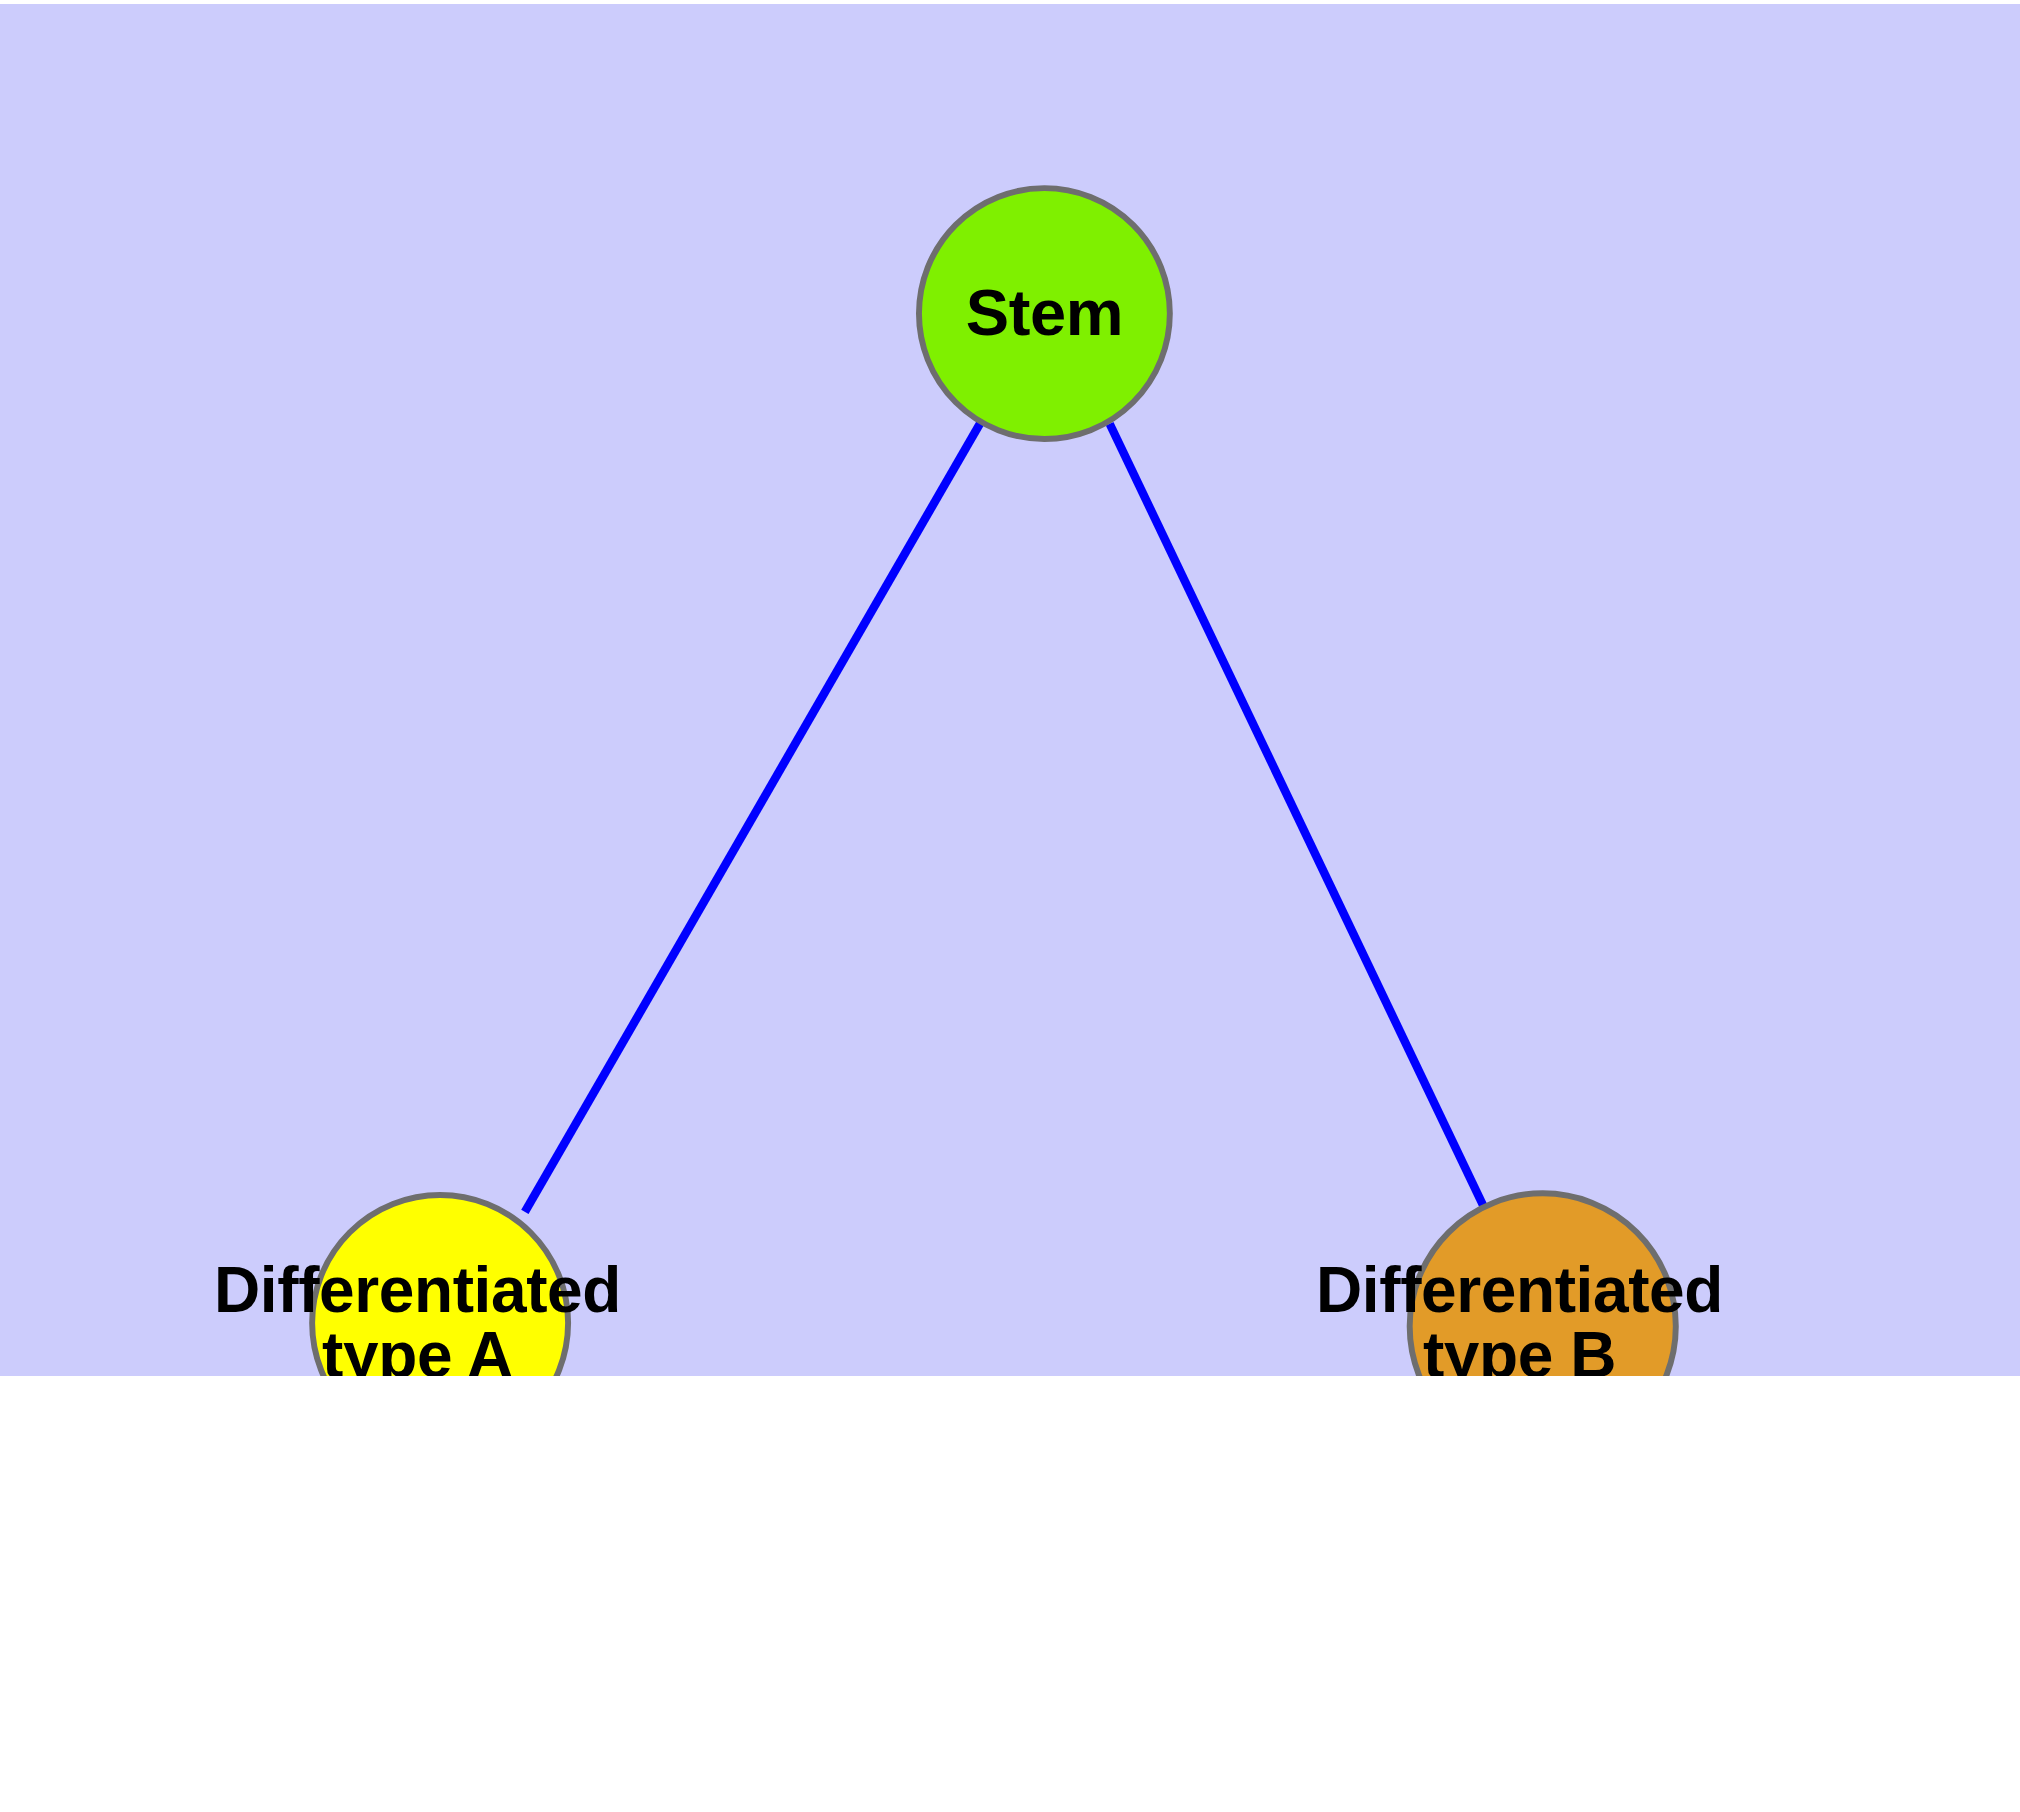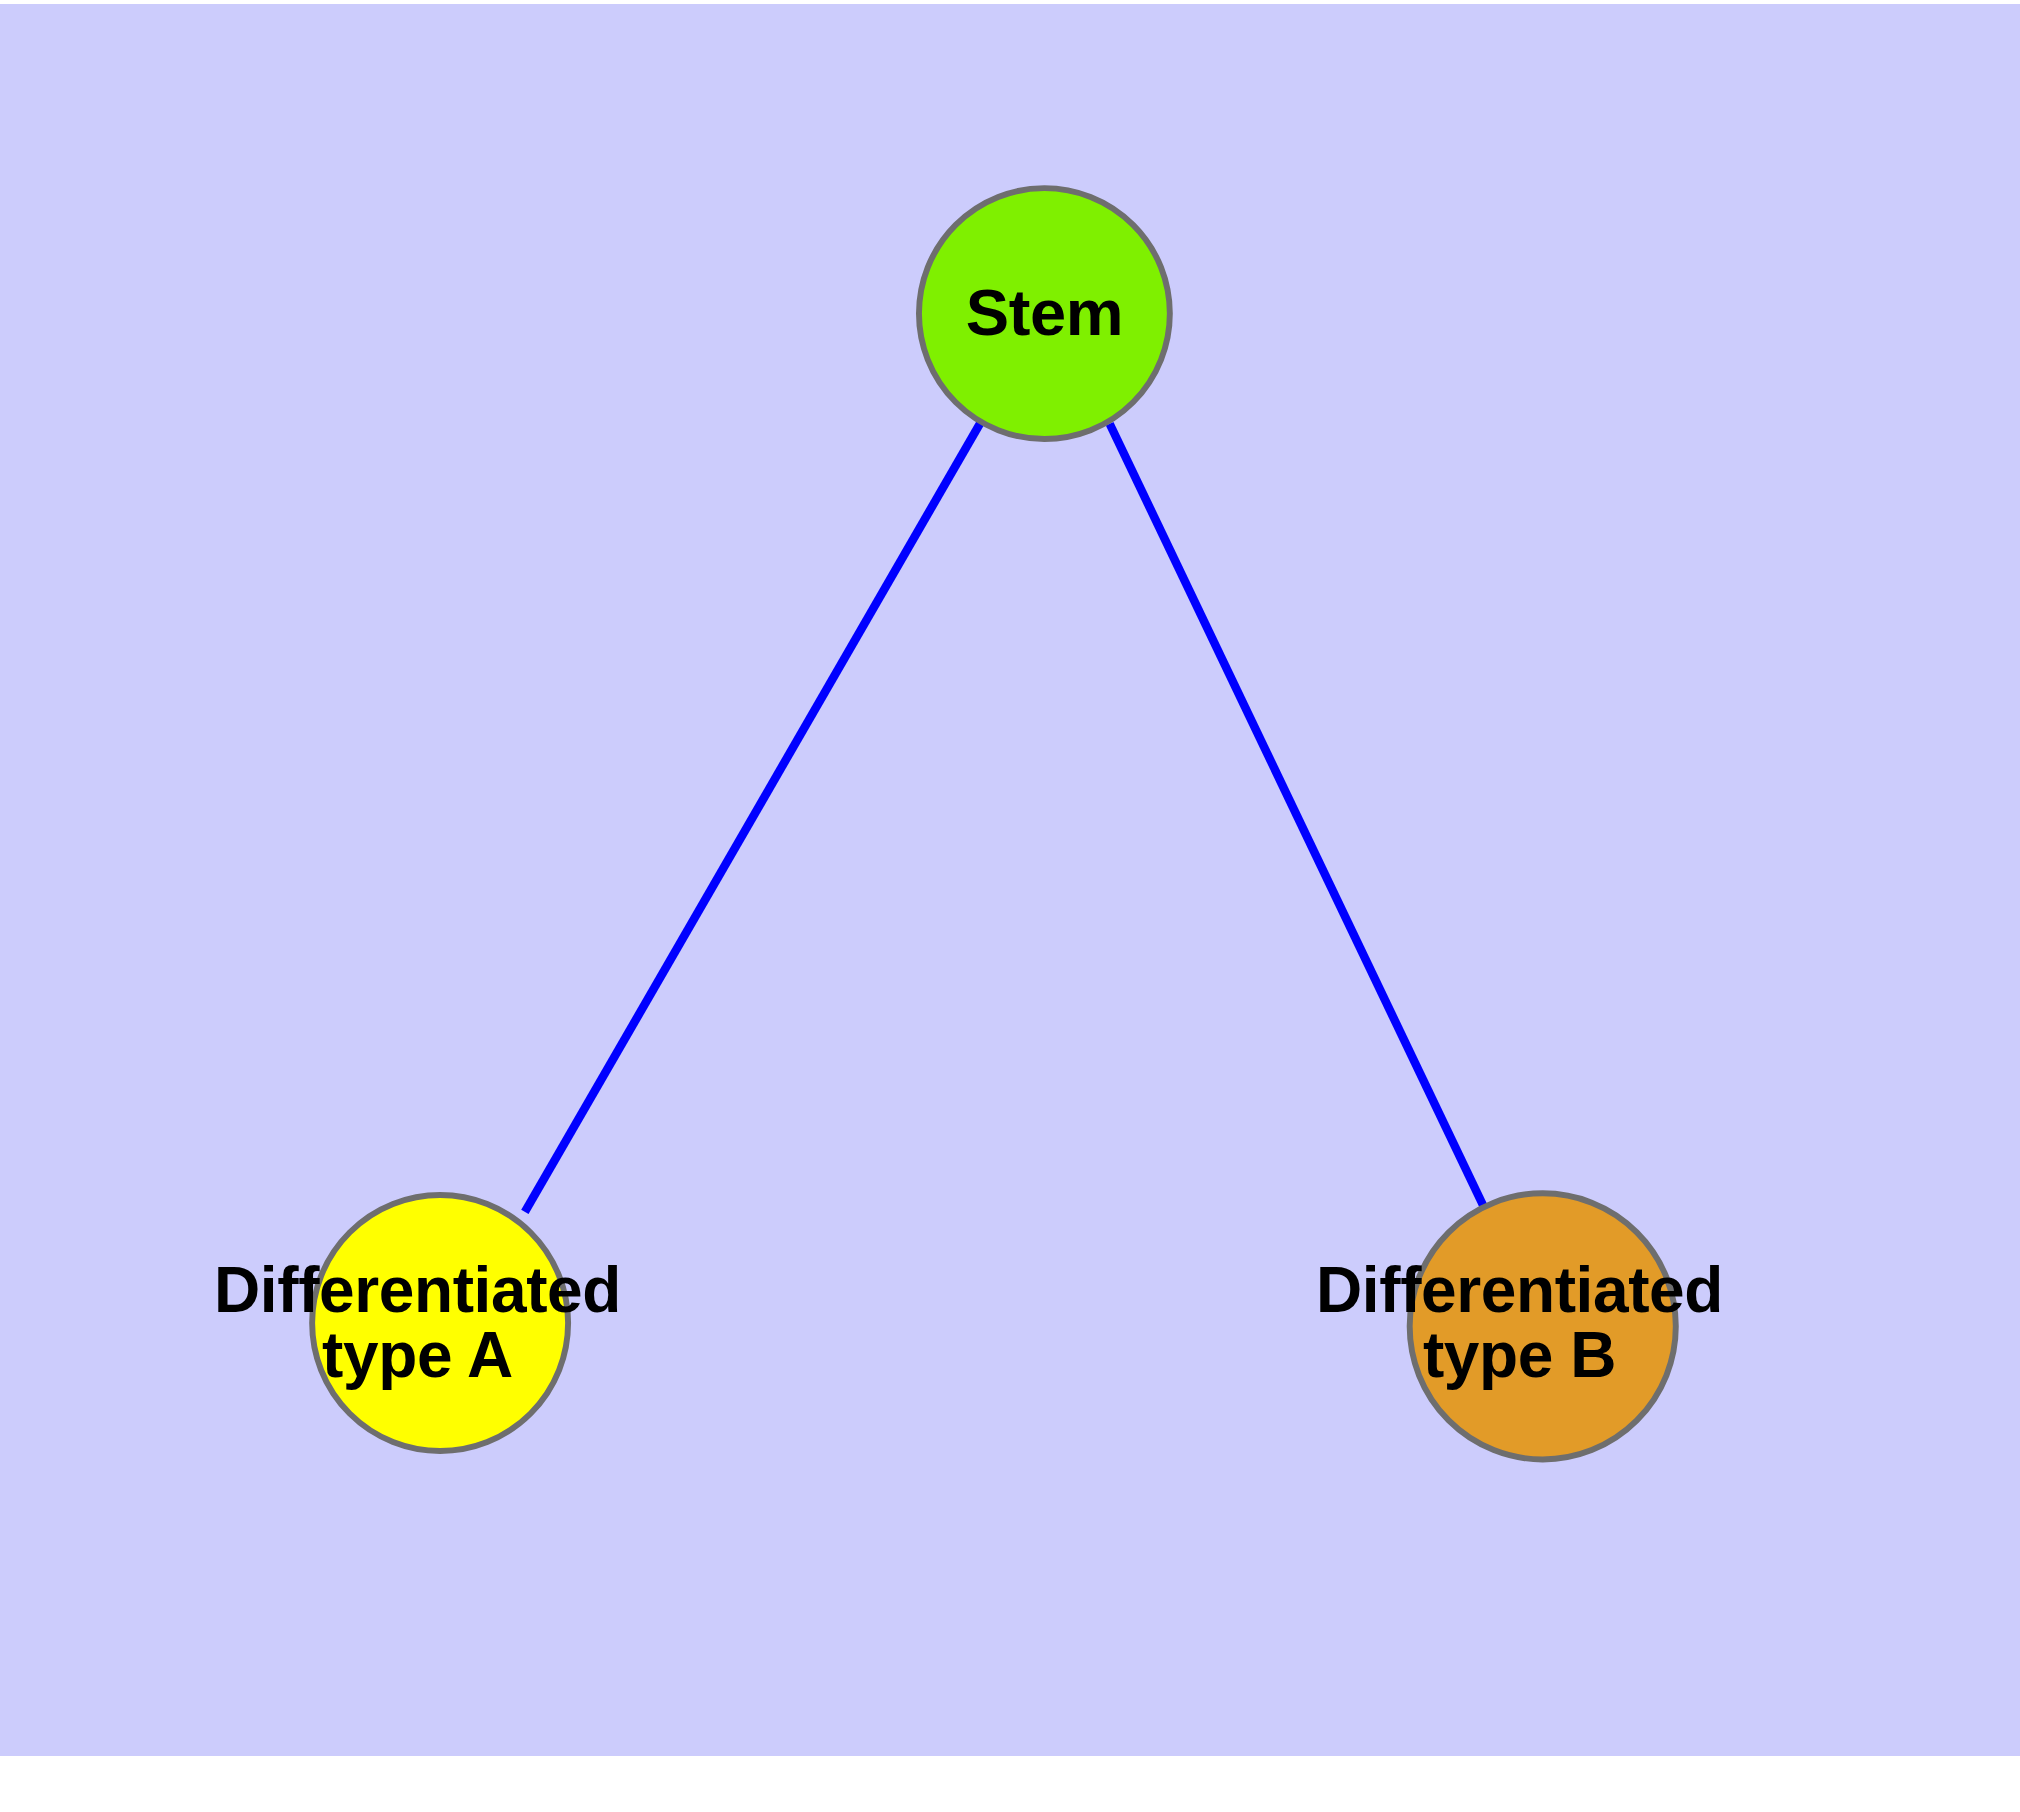--- a/index.html
+++ b/index.html
@@ -4,21 +4,21 @@
 <title>Cell Differentiation Graph</title>
 <style>
   html, body {
     margin: 0;
     padding: 0;
     background: #ffffff;
   }
   #canvas {
     position: relative;
     width: 2021px;
-    height: 1756px;
+    height: 1376px;
     background: #ffffff;
     overflow: hidden;
     font-family: "Liberation Sans", "DejaVu Sans", sans-serif;
   }
   #plot-area {
     position: absolute;
     left: 0;
     top: 4.2px;
     width: 2021px;
     height: 1808px;

